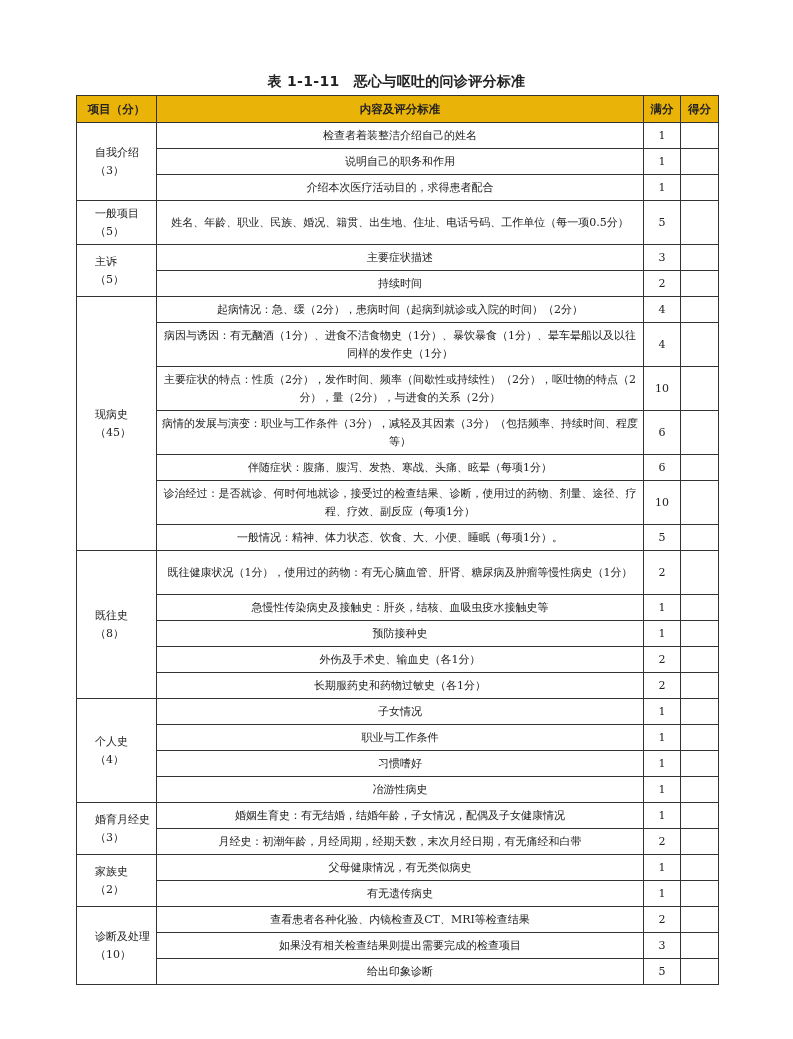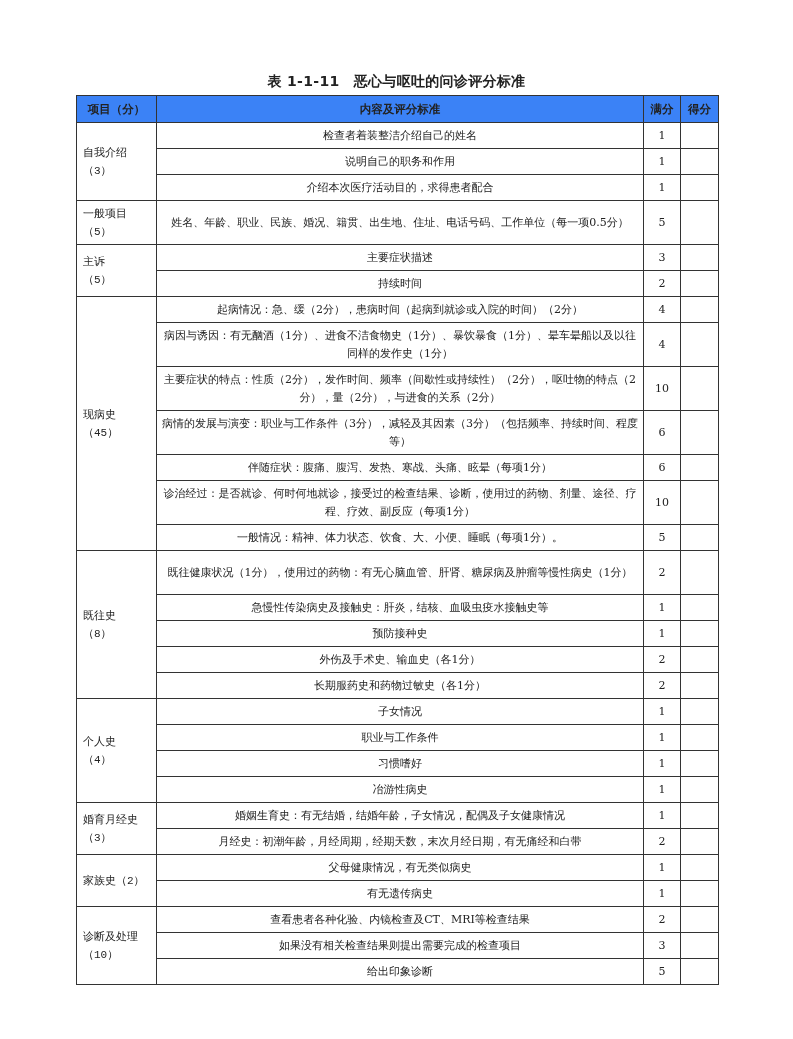--- a/index.html
+++ b/index.html
@@ -1,22 +1,22 @@
 <!DOCTYPE html>
 <html><head>
 <meta charset="utf-8">
 <style>
   html, body { margin:0; padding:0; background:#ffffff; }
   body { width:793px; height:1039px; position:relative; font-family:"DejaVu Serif","Liberation Serif",serif; color:#222; }
   .title { position:absolute; top:73px; left:0; width:793px; text-align:center; font-family:"DejaVu Sans","Liberation Sans",sans-serif; font-size:14px; font-weight:bold; color:#222; letter-spacing:0.3px; }
   table { position:absolute; top:95px; left:76px; width:642px; border-collapse:collapse; table-layout:fixed; }
   td, th { border:1px solid #333; font-size:11px; line-height:18px; padding:3px 5px; vertical-align:middle; }
   table { border:1.5px solid #222; }
-  th { background:#3b82f6; font-family:"DejaVu Sans","Liberation Sans",sans-serif; font-weight:bold; font-size:11.5px; height:20px; text-align:center; }
-  td.cat { text-align:left; padding-left:6px; line-height:18px;font-family:Liberation Mono, monospace; }
+  th { background:#eab308; font-family:"DejaVu Sans","Liberation Sans",sans-serif; font-weight:bold; font-size:11.5px; height:20px; text-align:center; }
+  td.cat { text-align:left; padding-left:18px; line-height:18px; }
   td.content { text-align:center; padding-left:5px; }
   td.full { text-align:center; }
   td.score { }
   tr.r1 td { height:19px; }
   tr.r2 td { height:37px; }
 </style>
 </head>
 <body>
 
 <div class="title">表 1-1-11　恶心与呕吐的问诊评分标准</div>

